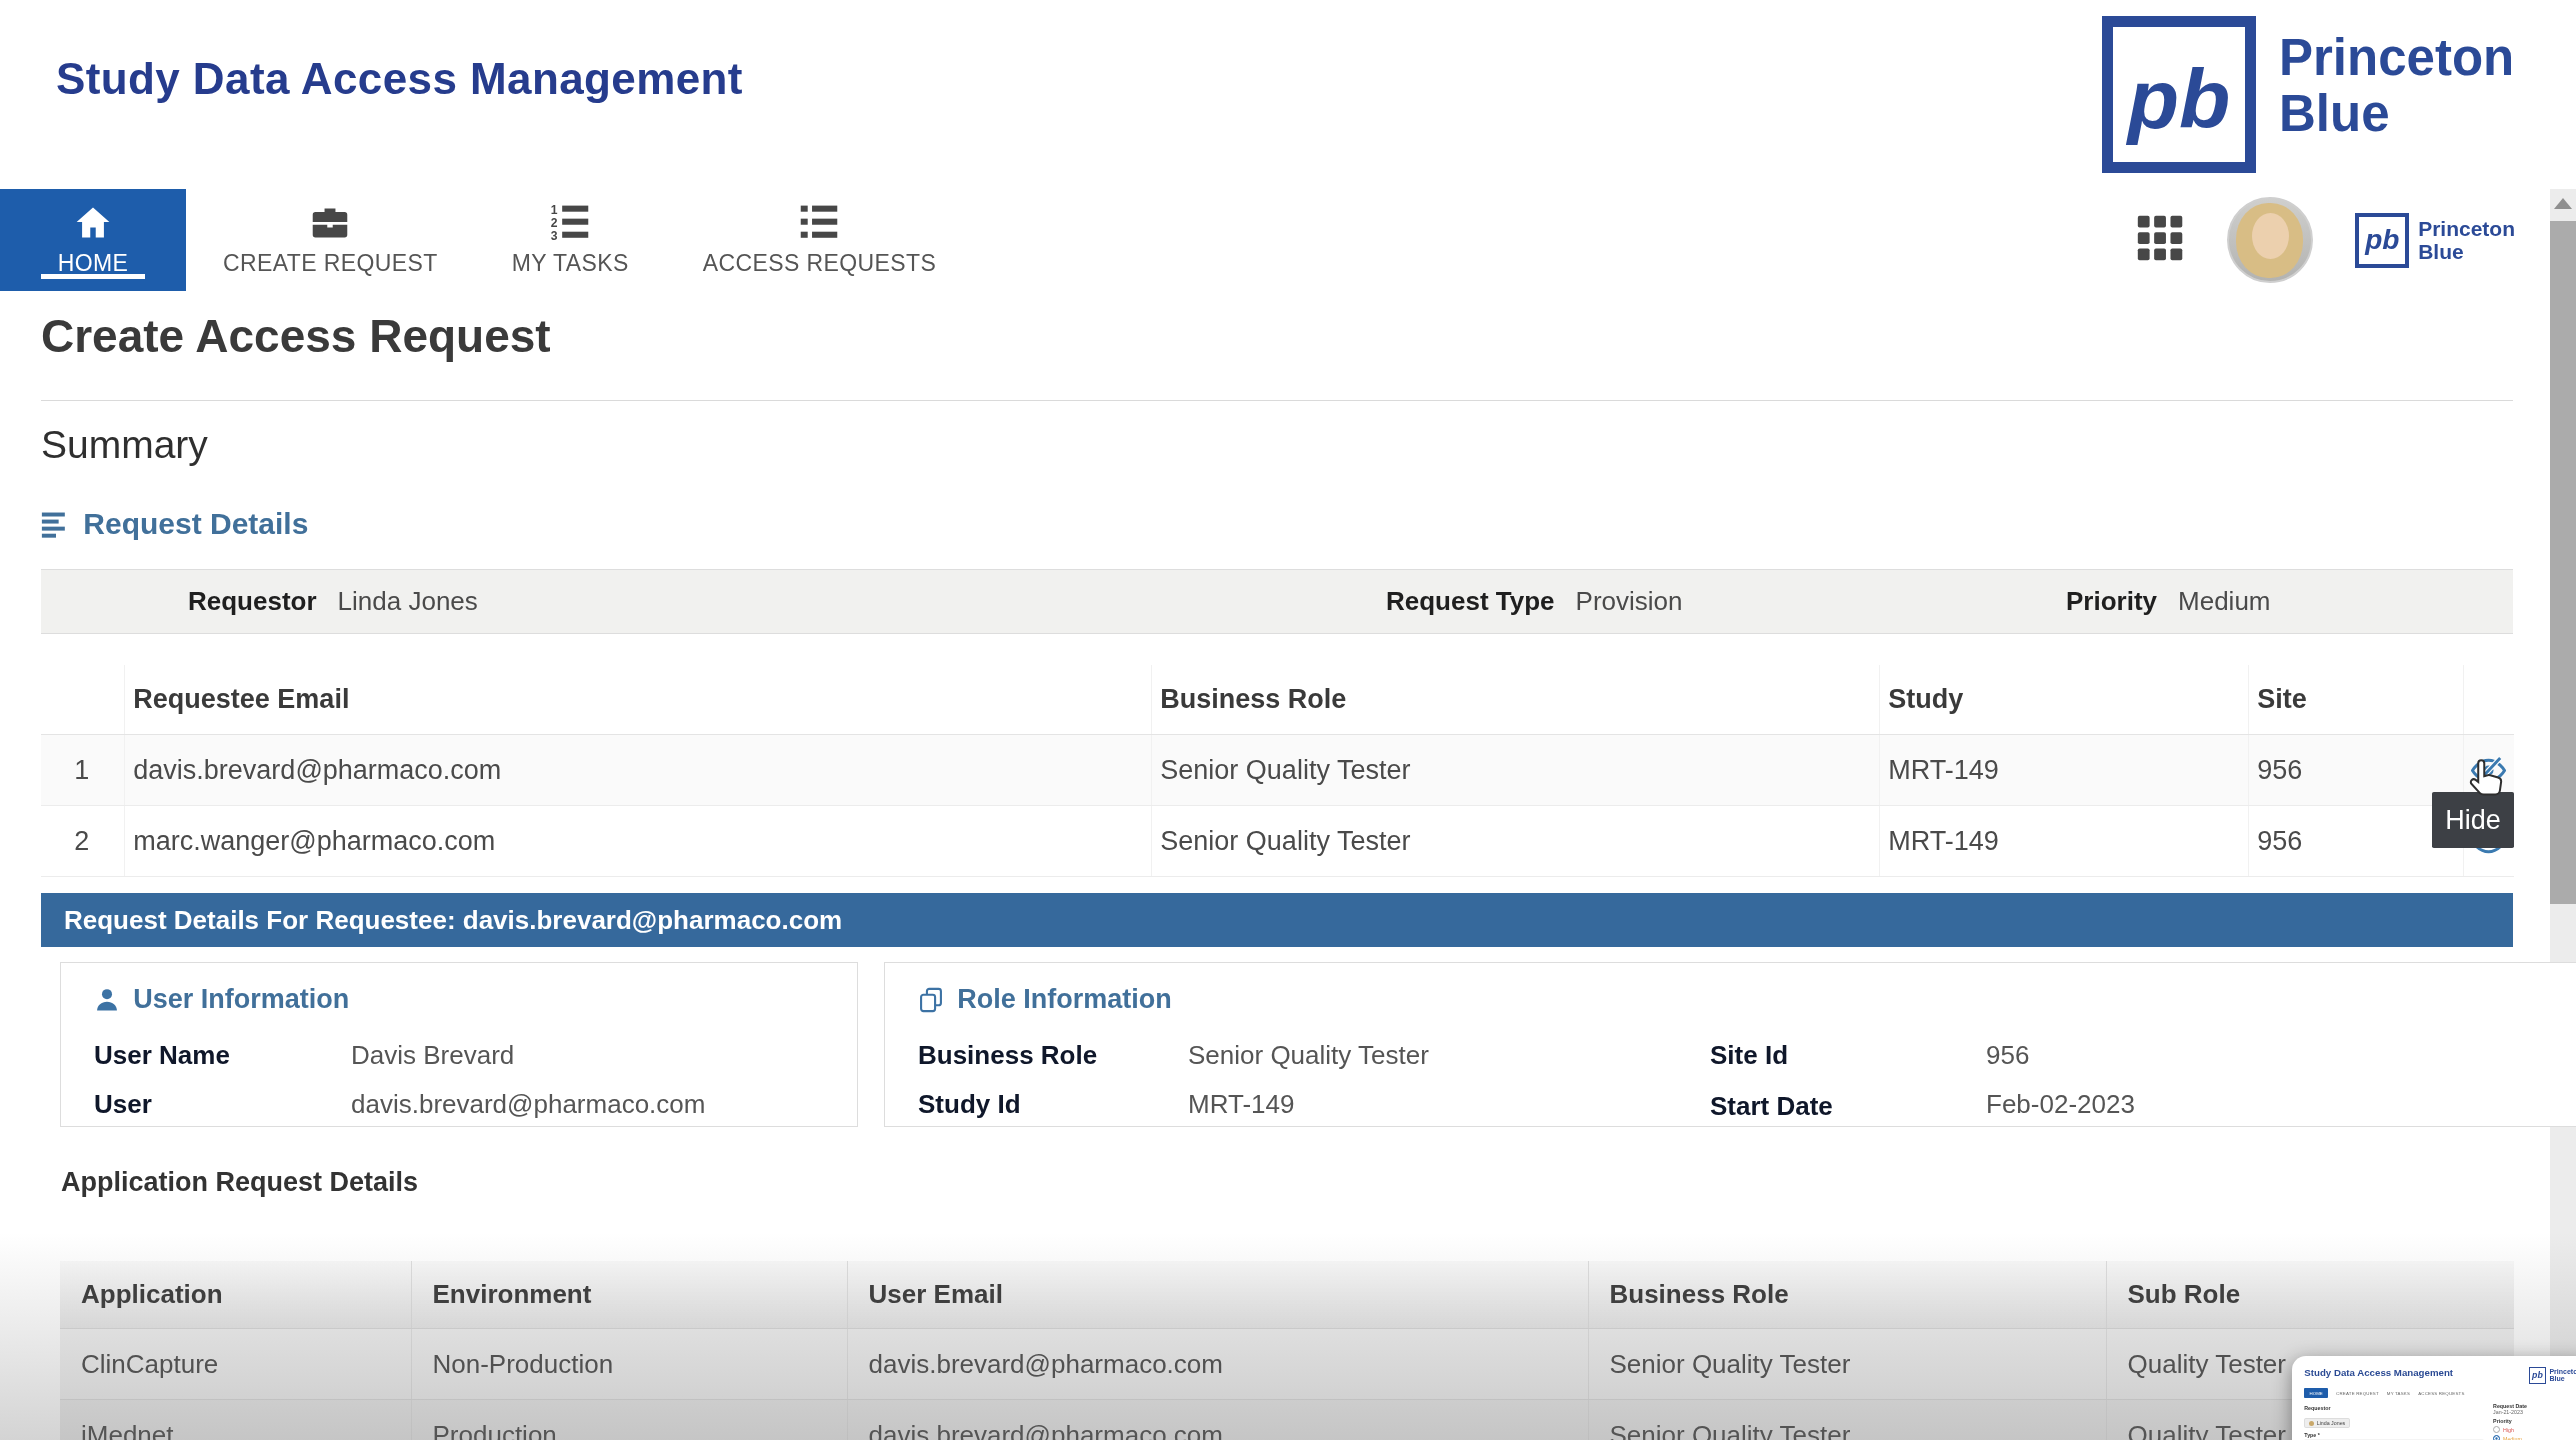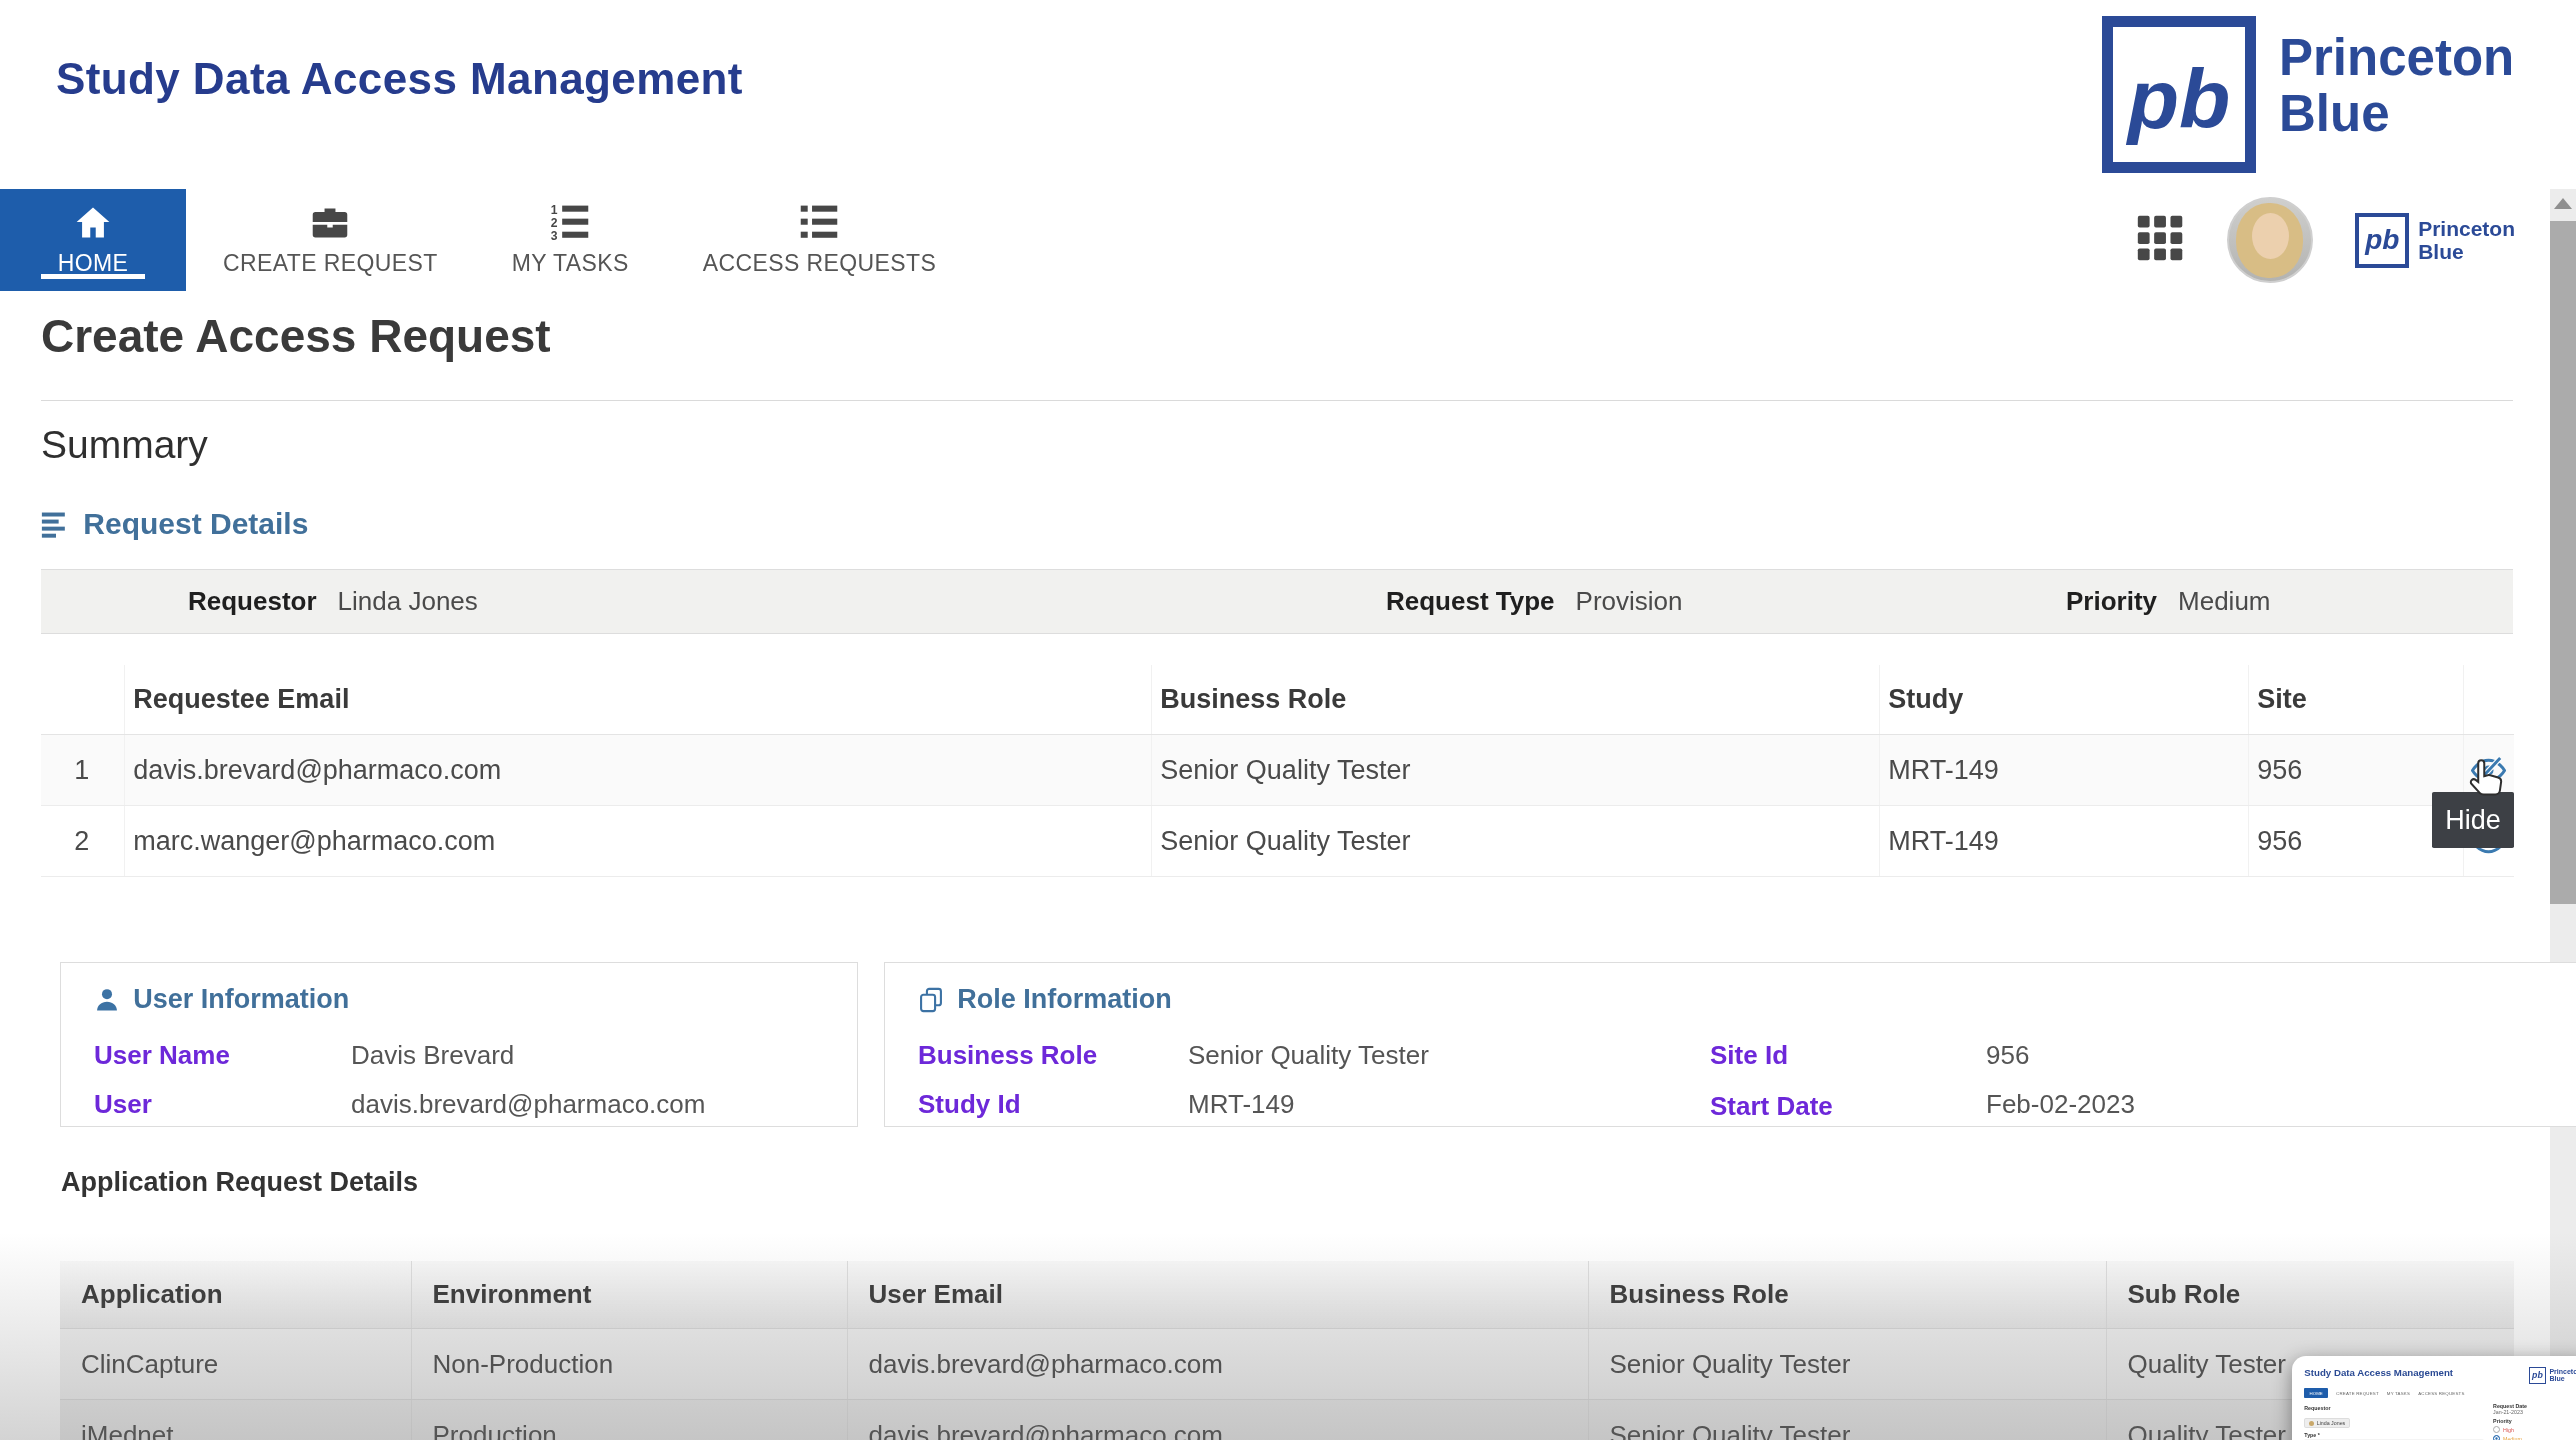--- a/index.html
+++ b/index.html
@@ -66,21 +66,21 @@
   
   .banner { position:absolute; left:41px; top:893px; width:2472px; height:54px; background:#36699c; color:#fff; font-size:26px; font-weight:700; display:flex; align-items:center; padding-left:23px; box-sizing:border-box; }
 
   
   .card { position:absolute; top:962px; height:165px; background:#fff; border:0.9px solid #ddd; box-sizing:border-box; }
   .card-user { left:60px; width:798px; }
   .card-role { left:884px; width:1843px; }
   .card-head { position:absolute; left:32px; top:21px; display:flex; align-items:center; gap:12.3px; color:#41709a; font-size:27px; font-weight:700; }
   .card-head svg { width:28px; height:28px; }
   .fld { position:absolute; font-size:26px; }
-  .fld .lbl { font-weight:700; color:#6d28d9; }
+  .fld .lbl { font-weight:700; color:#0f172a; }
   .fld .val { color:#555; }
 
   
   .apps-head { position:absolute; left:61px; top:1167px; font-size:27px; font-weight:700; color:#333; }
   .apps-sub { position:absolute; left:61px; top:1213px; font-size:25.4px; color:#787878; }
   .apps { position:absolute; left:60px; top:1261px; width:2454px; font-size:26px; color:#4a4a4a; }
   .apps th { height:65px; text-align:left; font-weight:700; color:#3a3a3a; padding-left:21px; background:linear-gradient(180deg,#f8f8f8,#e7e7e7); border-right:0.9px solid #ddd; border-bottom:0.9px solid #d8d8d8; }
   .apps td { height:68px; padding-left:21px; border-right:0.9px solid #e0e0e0; border-bottom:0.9px solid #dcdcdc; }
   .apps tr.a1 td { background:#f1f1f1; }
   .apps tr.a2 td { background:#ebebeb; }
@@ -272,20 +272,21 @@
       </td>
     </tr>
   </tbody>
     </table>
 
   <div class="tooltip">Hide</div>
   <svg class="cursor-hand" viewBox="0 0 32 32">
     <path d="M12 3c1.2 0 2.1.9 2.1 2.1V14l2.3-.6c.6-.2 1.3-.2 1.9 0l5.4 1.6c1.4.4 2.3 1.8 2.1 3.2l-.8 5.7c-.2 1.6-1.6 2.9-3.2 2.9h-8.1c-1.1 0-2.1-.4-2.8-1.2l-5.6-6.1c-.8-.8-.7-2.1.1-2.8.7-.7 1.9-.7 2.7-.1l1.8 1.4V5.1C9.9 3.9 10.8 3 12 3z" fill="#ffffff" stroke="#2e2e2e" stroke-width="1.4"></path>
   </svg>
 
+  <div class="banner">Request Details For Requestee: davis.brevard@pharmaco.com</div>
 
   <div class="card card-user">
     <div class="card-head">
       <svg viewBox="0 0 24 24" fill="#3c72a4">
           <circle cx="12" cy="7" r="4.3"></circle>
           <path d="M3.5 21c0-4.6 3.8-7.6 8.5-7.6s8.5 3 8.5 7.6z"></path>
         </svg>
       <span>User Information</span>
     </div>
     <div class="fld" style="left:33px; top:77px;">

